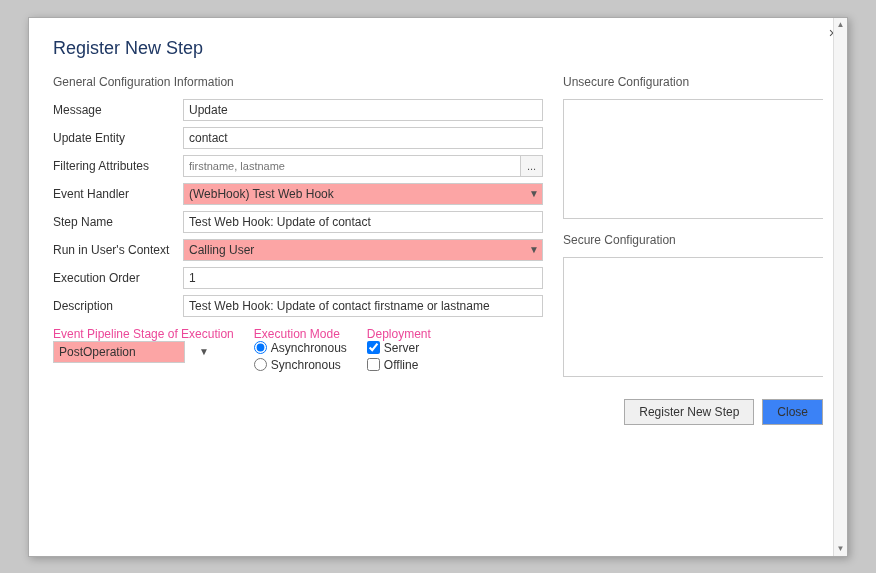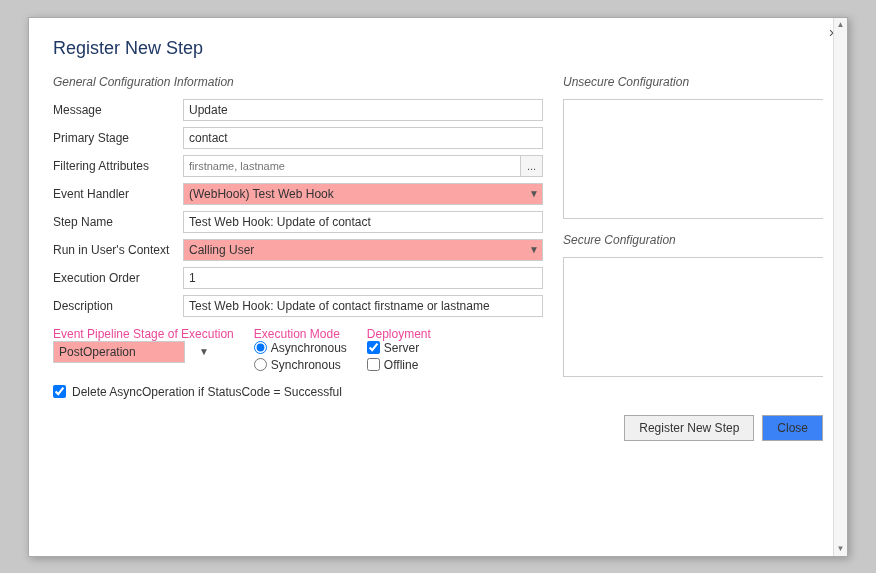--- a/index.html
+++ b/index.html
@@ -51,21 +51,20 @@
       width: 260px;
       display: flex;
       flex-direction: column;
       gap: 0;
     }
     .section-title {
       font-size: 12px;
       color: #555;
       margin-bottom: 10px;
       font-weight: 400;
-      font-style: italic;
     }
     .form-row {
       display: flex;
       align-items: center;
       margin-bottom: 6px;
     }
     .form-label {
       width: 130px;
       min-width: 130px;
       font-size: 12px;
@@ -263,21 +262,21 @@
 
     <div class="left-panel">
       <div class="section-title">General Configuration Information</div>
 
       <div class="form-row">
         <div class="form-label">Message</div>
         <input type="text" class="form-control" value="Update" style="">
       </div>
 
       <div class="form-row">
-        <div class="form-label">Primary Stage</div>
+        <div class="form-label">Update Entity</div>
         <input type="text" class="form-control" value="contact" style="">
       </div>
 
 
       <div class="form-row">
         <div class="form-label">Filtering Attributes</div>
         <div class="filter-input-wrapper">
           <input type="text" class="filter-input" placeholder="firstname, lastname" style="">
           <button class="filter-btn">...</button>
         </div>
@@ -349,24 +348,20 @@
               <input type="checkbox" id="server" checked="" style="">
               <label for="server">Server</label>
             </div>
             <div class="checkbox-row">
               <input type="checkbox" id="offline" style="">
               <label for="offline">Offline</label>
             </div>
           </div>
         </div>
 
-        <div class="delete-checkbox-row">
-          <input type="checkbox" id="deleteAsync" checked="" style="">
-          <label for="deleteAsync">Delete AsyncOperation if StatusCode = Successful</label>
-        </div>
       </div>
     </div>
 
     <div class="right-panel">
 
       <div class="unsecure-section">
         <div class="section-title">Unsecure  Configuration</div>
         <div class="unsecure-box">
           <textarea class="unsecure-textarea" style=""></textarea>
           <div class="config-scrollbar">

